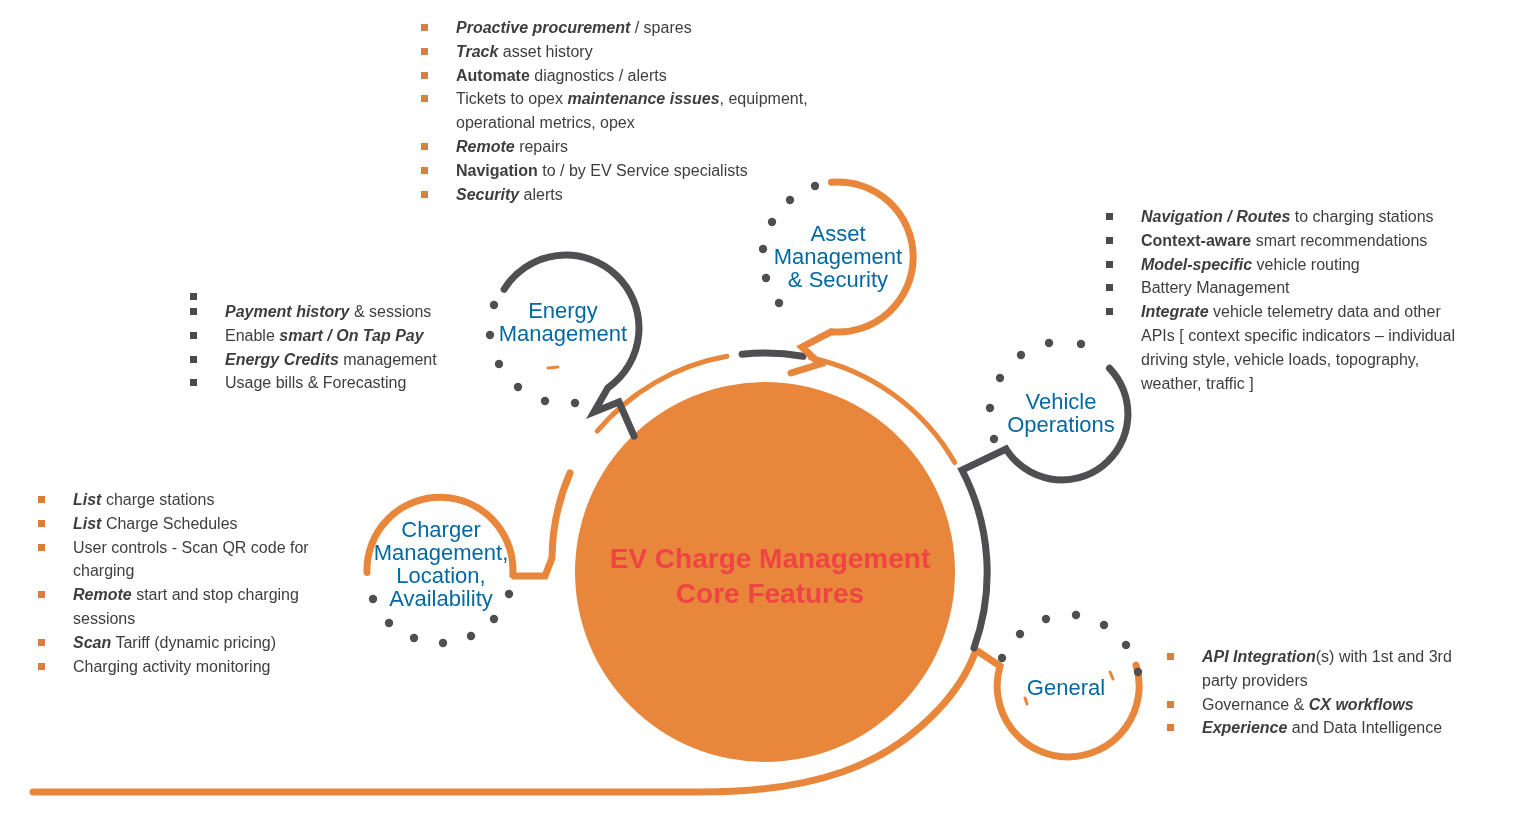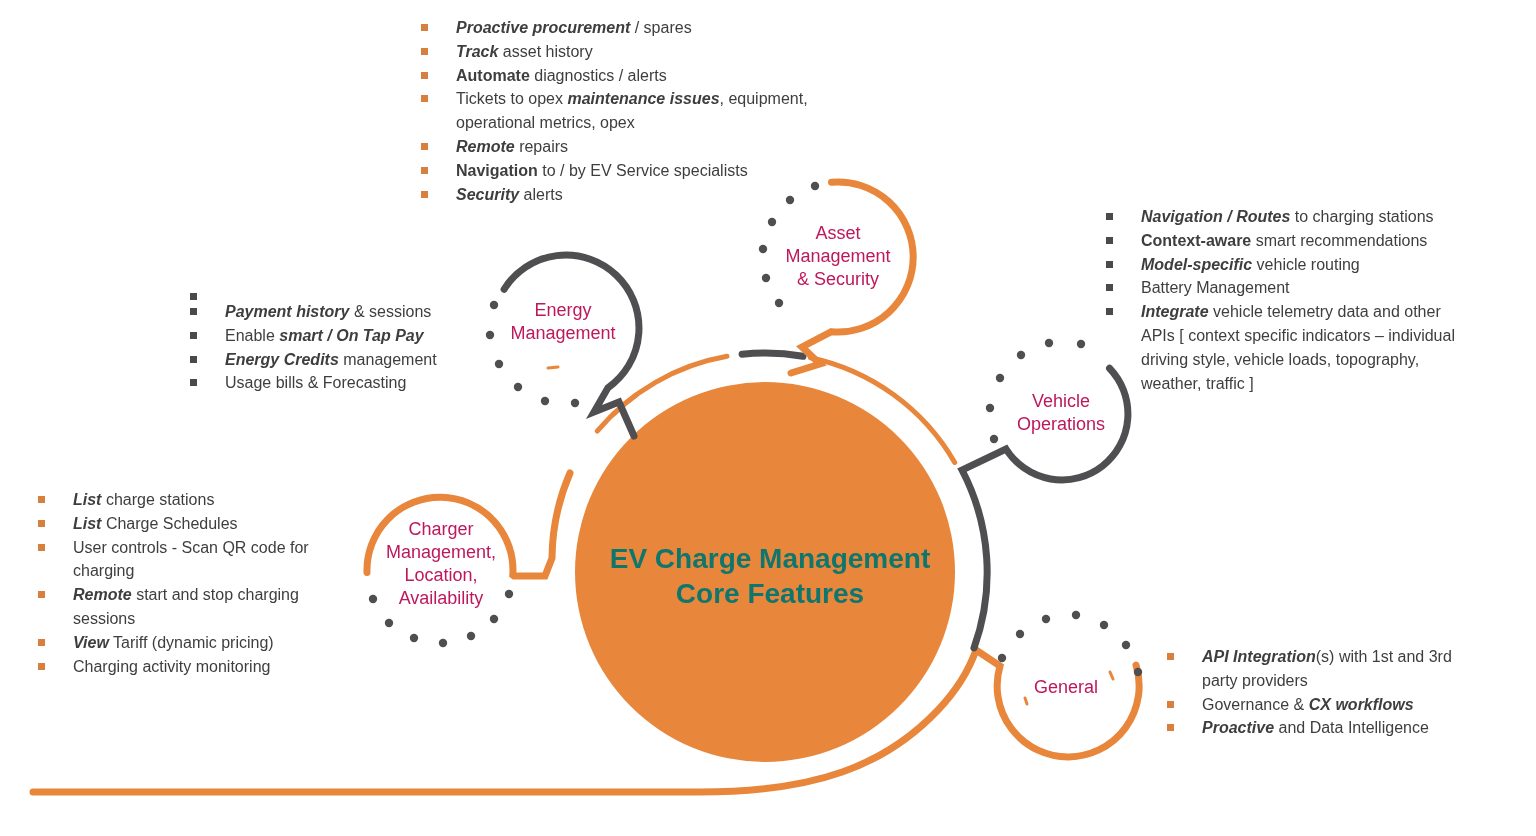--- a/index.html
+++ b/index.html
@@ -1,24 +1,24 @@
 <!DOCTYPE html>
 <html style="--orange-bullet: #D77F3F;"><head>
 <meta charset="utf-8">
 <style>
   html,body{margin:0;padding:0;background:#ffffff;}
   .stage{position:relative;width:1536px;height:836px;overflow:hidden;background:#ffffff;
          font-family:"Liberation Sans",sans-serif;}
   svg.shapes{position:absolute;left:0;top:0;}
 
   .center-title{position:absolute;left:770px;top:576px;transform:translate(-50%,-50%);
-    text-align:center;font-weight:700;font-size:28px;line-height:35px;color:#0f766e;white-space:nowrap;}
+    text-align:center;font-weight:700;font-size:28px;line-height:35px;color:#ef4444;white-space:nowrap;}
 
   .sat-label{position:absolute;transform:translate(-50%,-50%);text-align:center;
-    font-size:18px;line-height:23px;color:#be185d;white-space:nowrap;}
+    font-size:22px;line-height:23px;color:#0369a1;white-space:nowrap;}
   .sat-label.energy{left:563px;top:322px;}
   .sat-label.asset{left:838px;top:256px;}
   .sat-label.vehicle{left:1061px;top:413px;}
   .sat-label.charger{left:441px;top:564px;}
   .sat-label.general{left:1066px;top:687px;text-align:right;}
 
   ul.list{position:absolute;margin:0;padding:0;list-style:none;}
   ul.list li{display:flex;align-items:flex-start;font-size:16px;line-height:23.8px;color:#3E3E3E;}
   .blt{flex:0 0 auto;width:7px;height:7px;margin:8px 28px 0 0;}
   .b-orange .blt{background:var(--orange-bullet);}
@@ -180,21 +180,21 @@
       <li>
         <span class="blt"></span>
         <span class="txt"><span>User controls - Scan QR code for charging</span></span>
       </li>
       <li>
         <span class="blt"></span>
         <span class="txt"><span class="seg-bi">Remote</span><span> start and stop charging sessions</span></span>
       </li>
       <li>
         <span class="blt"></span>
-        <span class="txt"><span class="seg-bi">View</span><span> Tariff (dynamic pricing)</span></span>
+        <span class="txt"><span class="seg-bi">Scan</span><span> Tariff (dynamic pricing)</span></span>
       </li>
       <li>
         <span class="blt"></span>
         <span class="txt"><span>Charging activity monitoring</span></span>
       </li>
     </ul>
   <ul class="list vehicle b-dark">
       <li>
         <span class="blt"></span>
         <span class="txt"><span class="seg-bi">Navigation / Routes</span><span> to charging stations</span></span>
@@ -220,17 +220,17 @@
       <li>
         <span class="blt"></span>
         <span class="txt"><span class="seg-bi">API Integration</span><span>(s) with 1st and 3rd party providers</span></span>
       </li>
       <li>
         <span class="blt"></span>
         <span class="txt"><span>Governance &amp; </span><span class="seg-bi">CX workflows</span></span>
       </li>
       <li>
         <span class="blt"></span>
-        <span class="txt"><span class="seg-bi">Proactive</span><span> and Data Intelligence</span></span>
+        <span class="txt"><span class="seg-bi">Experience</span><span> and Data Intelligence</span></span>
       </li>
     </ul>
 
 </div>
 
 </body></html>

